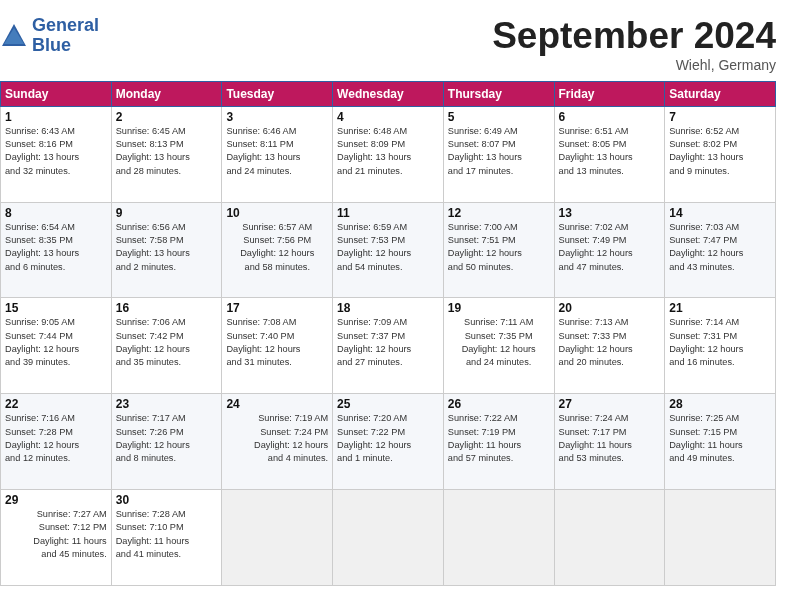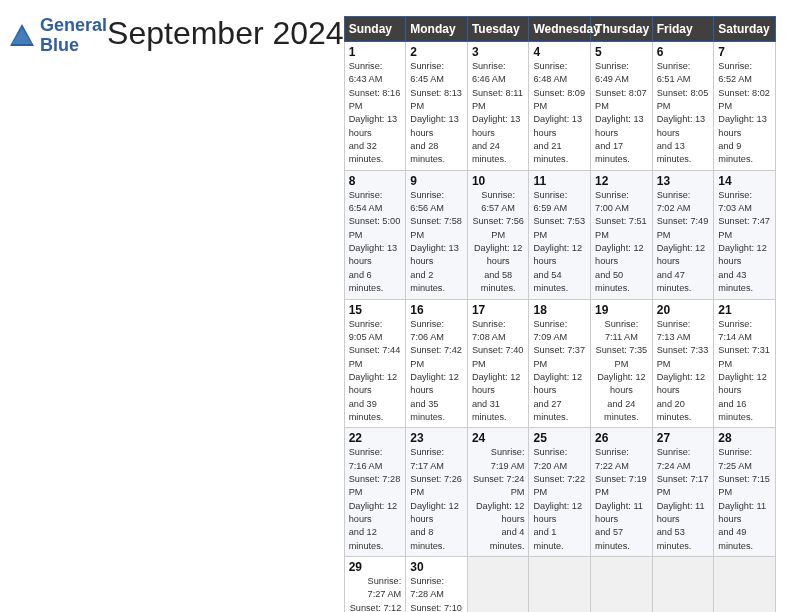--- a/index.html
+++ b/index.html
@@ -6,23 +6,23 @@
     body {
       font-family: Arial, sans-serif;
       background: #fff;
       width: 792px;
       height: 612px;
       overflow: hidden;
     }
     .page {
       width: 792px;
       height: 596px;
-      padding: 16px 16px 10px 8px;
+      padding: 16px 16px 10px 0;
       display: flex;
-      flex-direction: row;
+      flex-direction: column;
     }
     .header {
       display: flex;
       justify-content: space-between;
       align-items: flex-start;
       margin-bottom: 8px;
     }
     .logo {
       display: flex;
       align-items: center;
@@ -38,38 +38,38 @@
       color: #2e5fa3;
     }
     .logo-icon {
       width: 28px;
       height: 28px;
     }
     .title-area {
       text-align: right;
     }
     .month-title {
-      font-size: 32px;
-      font-weight: normal;
+      font-size: 37px;
+      font-weight: bold;
       color: #222;
       line-height: 1.1;
     }
     .location {
       font-size: 14px;
       color: #555;
       text-align: right;
     }
     .calendar {
       flex: 1;
       border-collapse: collapse;
       width: 100%;
       table-layout: fixed;
     }
     .calendar th {
-      background: #404040;
+      background: #be185d;
       color: #fff;
       font-size: 12px;
       font-weight: bold;
       padding: 5px 4px;
       text-align: left;
       border: 1px solid #2e5fa3;
     }
     .calendar td {
       border: 1px solid #ccc;
       vertical-align: top;
@@ -108,20 +108,21 @@
         <polygon points="14,2 26,24 2,24" fill="#2e5fa3"></polygon>
         <polygon points="14,6 24,22 4,22" fill="#5b9bd5" opacity="0.5"></polygon>
       </svg>
       <div class="logo-text">
         <div><span>General</span></div>
         <div><span style="color:#2e5fa3">Blue</span></div>
       </div>
     </div>
     <div class="title-area">
       <div class="month-title">September 2024</div>
+      <div class="location">Wiehl, Germany</div>
     </div>
   </div>
 
   <table class="calendar">
     <thead>
       <tr>
         <th>Sunday</th>
         <th>Monday</th>
         <th>Tuesday</th>
         <th>Wednesday</th>
@@ -179,21 +180,21 @@
             <div class="day-info" style="white-space: pre-wrap;">Sunrise: 6:52 AM
 Sunset: 8:02 PM
 Daylight: 13 hours
 and 9 minutes.</div>
           </td>
         </tr>
         <tr>
           <td>
             <span class="day-num">8</span>
             <div class="day-info" style="white-space: pre-wrap;">Sunrise: 6:54 AM
-Sunset: 5:00 PM
+Sunset: 8:35 PM
 Daylight: 13 hours
 and 6 minutes.</div>
           </td>
           <td>
             <span class="day-num">9</span>
             <div class="day-info" style="white-space: pre-wrap;">Sunrise: 6:56 AM
 Sunset: 7:58 PM
 Daylight: 13 hours
 and 2 minutes.</div>
           </td>

